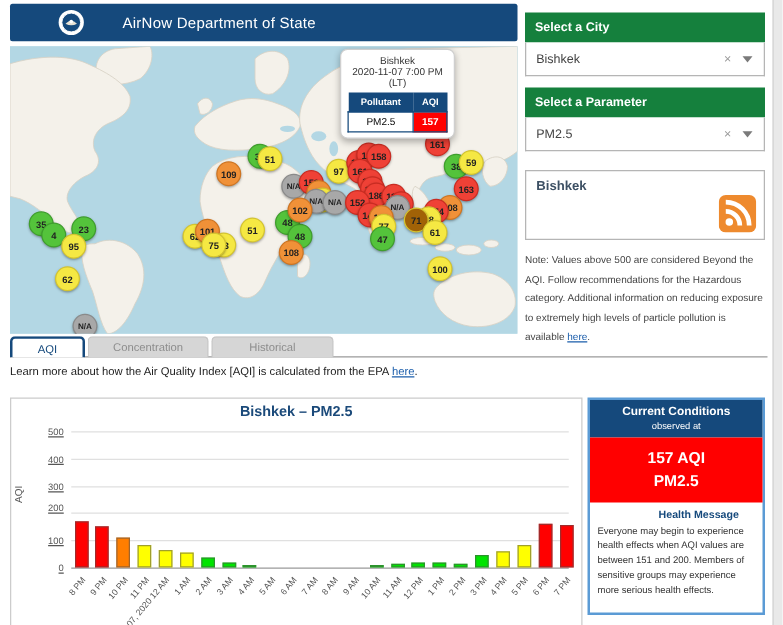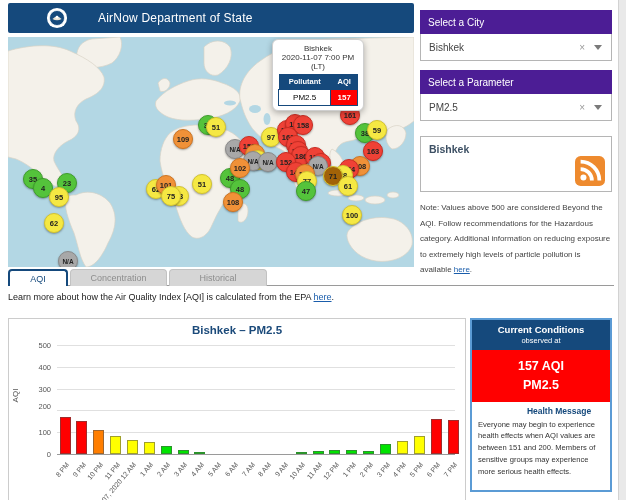--- a/index.html
+++ b/index.html
@@ -53,41 +53,41 @@
 
   
   #chart-box { position:absolute; left:8px; top:318px; width:458px; height:200px;
     background:#fff; border:1px solid #cccccc; }
   #chart-title { position:absolute; left:0; top:5px; width:100%; text-align:center;
     color:#1b4a7a; font-weight:bold; font-size:11.5px; }
   #ylabel { position:absolute; left:-14px; top:72px; font-size:8px; color:#555;
     transform:rotate(-90deg); width:40px; text-align:center; }
   .gridline { position:absolute; height:1px; background:#e0e0e0; }
   .gridline.zero { background:#9a9a9a; }
-  .ytick { position:absolute; width:30px; text-align:right; font-size:7.5px; color:#555; }
+  .ytick { position:absolute; width:30px; text-align:right; font-size:7.5px; color:#555;text-decoration:underline; }
   .bar { position:absolute; border:1px solid rgba(80,80,80,.55); }
   .xlabel { position:absolute; width:70px; text-align:right; font-size:7px; color:#555;
     transform:rotate(-50deg); transform-origin:100% 0; white-space:nowrap; }
 
   
   #cc { position:absolute; left:470px; top:318px; width:142px; height:174px;
     border:2px solid #5b9bd5; background:#fff; }
   #cc-head { background:#15497c; color:#fff; text-align:center; padding:4px 2px 5px; }
   #cc-head .l1 { font-size:9.5px; font-weight:bold; }
   #cc-head .l2 { font-size:7.5px; margin-top:1px; }
   #cc-head .l3 { font-size:9px; font-weight:bold; margin-top:1px; }
   #cc-aqi { background:#ff0000; color:#fff; text-align:center; padding:7px 2px; }
   #cc-aqi div { font-size:12.5px; font-weight:bold; line-height:1.5; }
   #cc-health-title { color:#15497c; font-size:8.5px; font-weight:bold;
     text-align:center; margin-top:4px;padding-left:36px; }
   #cc-health-text { font-size:7.6px; color:#333; line-height:1.55; padding:3px 6px; }
 
   
-  .sb-header { position:absolute; left:420px; width:192px; height:24px; background:#4c1d95;
-    color:#fff; font-size:10px; font-weight:normal; display:flex; align-items:center;
+  .sb-header { position:absolute; left:420px; width:192px; height:24px; background:#15803d;
+    color:#fff; font-size:10px; font-weight:bold; display:flex; align-items:center;
     padding-left:8px; }
   .sb-select { position:absolute; left:420px; width:192px; height:27px; background:#fff;
     border:1px solid #b5b5b5; border-top:none; display:flex; align-items:center;
     padding-left:8px; font-size:10px; color:#444; cursor:pointer; }
   .sb-clear { position:absolute; right:26px; color:#9a9a9a; font-size:10px; cursor:pointer; }
   .sb-caret { position:absolute; right:9px; width:0; height:0; border-left:4px solid transparent;
     border-right:4px solid transparent; border-top:5px solid #7a7a7a; cursor:pointer; }
   #feed-box { position:absolute; left:420px; top:136px; width:192px; height:56px;
     background:#fff; border:1px solid #b5b5b5; }
   #feed-city { position:absolute; left:8px; top:6px; font-size:10.5px; font-weight:bold;

